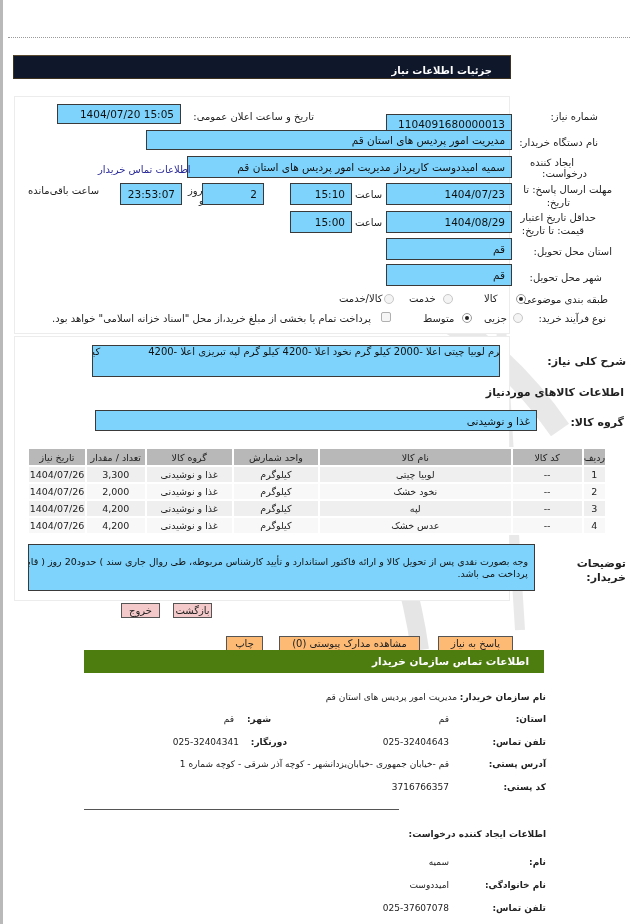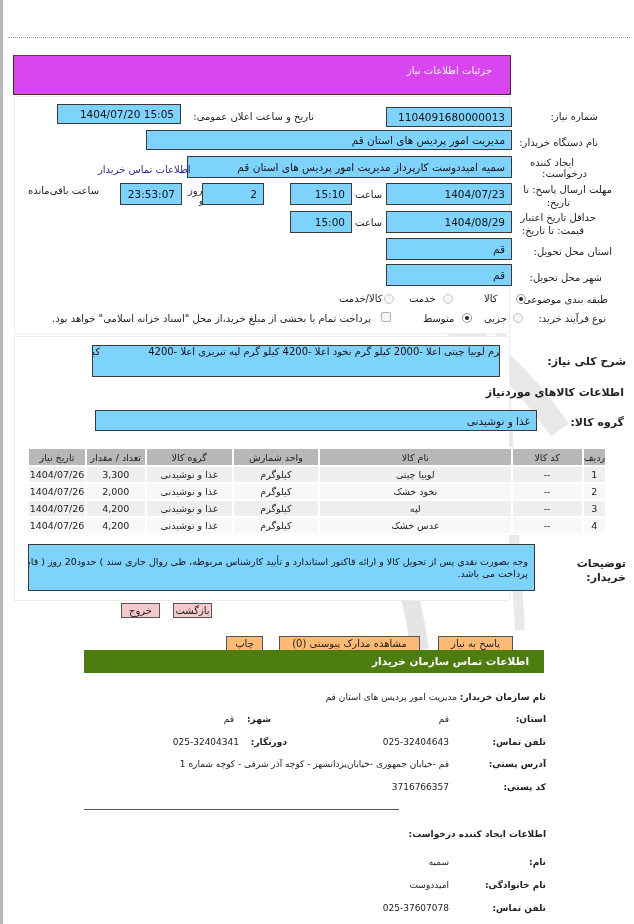--- a/index.html
+++ b/index.html
@@ -1,20 +1,20 @@
 <!DOCTYPE html>
 <html><head>
 <meta charset="utf-8">
 <style>
   * { box-sizing: border-box; margin: 0; padding: 0; }
   html, body { width: 634px; height: 924px; background: #ffffff; overflow: hidden; }
   body { font-family: "DejaVu Sans", sans-serif; font-size: 10px; color: #222; position: relative; direction: rtl; }
   .left-border { position: absolute; left: 0; top: 0; width: 3px; height: 924px; background: #b9b9b9; }
   .top-dots { position: absolute; left: 8px; right: 4px; top: 37px; border-top: 1px dotted #9a9a9a; }
-  .header-bar { position: absolute; left: 13px; width: 498px; top: 55px; height: 40px; background: #d946ef; border: 1px solid #3e3320; border-top-color: #5a4a30; }
+  .header-bar { position: absolute; left: 13px; width: 498px; top: 55px; height: 24px; background: #0f172a; border: 1px solid #3e3320; border-top-color: #5a4a30; font-weight: bold; }
   .header-bar span { position: absolute; right: 18px; top: 9px; color: #ffffff; font-size: 10px; }
   .panel { position: absolute; left: 14px; width: 496px; border: 1px solid #ececec; background: #fff; }
   .lbl { position: absolute; font-size: 10px; color: #222; text-align: right; white-space: nowrap; }
   .box { position: absolute; border: 1px solid #3a3a3a; background: #7dd3fc; font-size: 10.5px; color: #111; padding: 0 6px; display: flex; align-items: center; justify-content: flex-start; white-space: nowrap; overflow: hidden; }
   .box.ltr { direction: ltr; justify-content: flex-end; }
   .link { position: absolute; color: #2a2a9a; font-size: 10px; cursor: pointer; white-space: nowrap; }
   .radio { position: absolute; width: 10px; height: 10px; border-radius: 50%; border: 1px solid #c8c8c8; background: #f4f4f4; }
   .radio.on::after { content: ""; position: absolute; left: 2px; top: 2px; width: 4px; height: 4px; border-radius: 50%; background: #222; }
   .radio.on { border-color: #9a9a9a; background: #fff; }
   .chk { position: absolute; width: 10px; height: 10px; border: 1px solid #b0b0b0; background: #f6f6f6; border-radius: 2px; }
@@ -49,21 +49,21 @@
   <path d="M220 90 Q 280 200 230 320" stroke="#d3d3d3" stroke-width="14" fill="none" opacity="0.45"></path>
 </svg>
 
 <div class="header-bar">
   <span>جزئیات اطلاعات نیاز</span>
 </div>
 
 <div class="panel" style="top:96px;height:238px;"></div>
 
 <span class="lbl" style="right:36px;top:111px;">شماره نیاز:</span>
-<div class="box ltr" style="left:386px;top:107px;width:126px;height:20px;">1104091680000013</div>
+<div class="box ltr" style="left:386px;top:114px;width:126px;height:20px;">1104091680000013</div>
 
 <span class="lbl" style="right:320px;top:111px;">تاریخ و ساعت اعلان عمومی:</span>
 <div class="box ltr" style="left:57px;top:104px;width:124px;height:20px;">1404/07/20 15:05</div>
 
 <span class="lbl" style="right:36px;top:137px;">نام دستگاه خریدار:</span>
 <div class="box" style="left:146px;top:130px;width:366px;height:20px;">مدیریت امور پردیس های استان قم</div>
 
 <span class="lbl" style="right:60px;top:157px;">ایجاد کننده</span>
 <span class="lbl" style="right:47px;top:168px;">درخواست:</span>
 <div class="box" style="left:187px;top:156px;width:325px;height:22px;">سمیه امیددوست کارپرداز مدیریت امور پردیس های استان قم</div>

